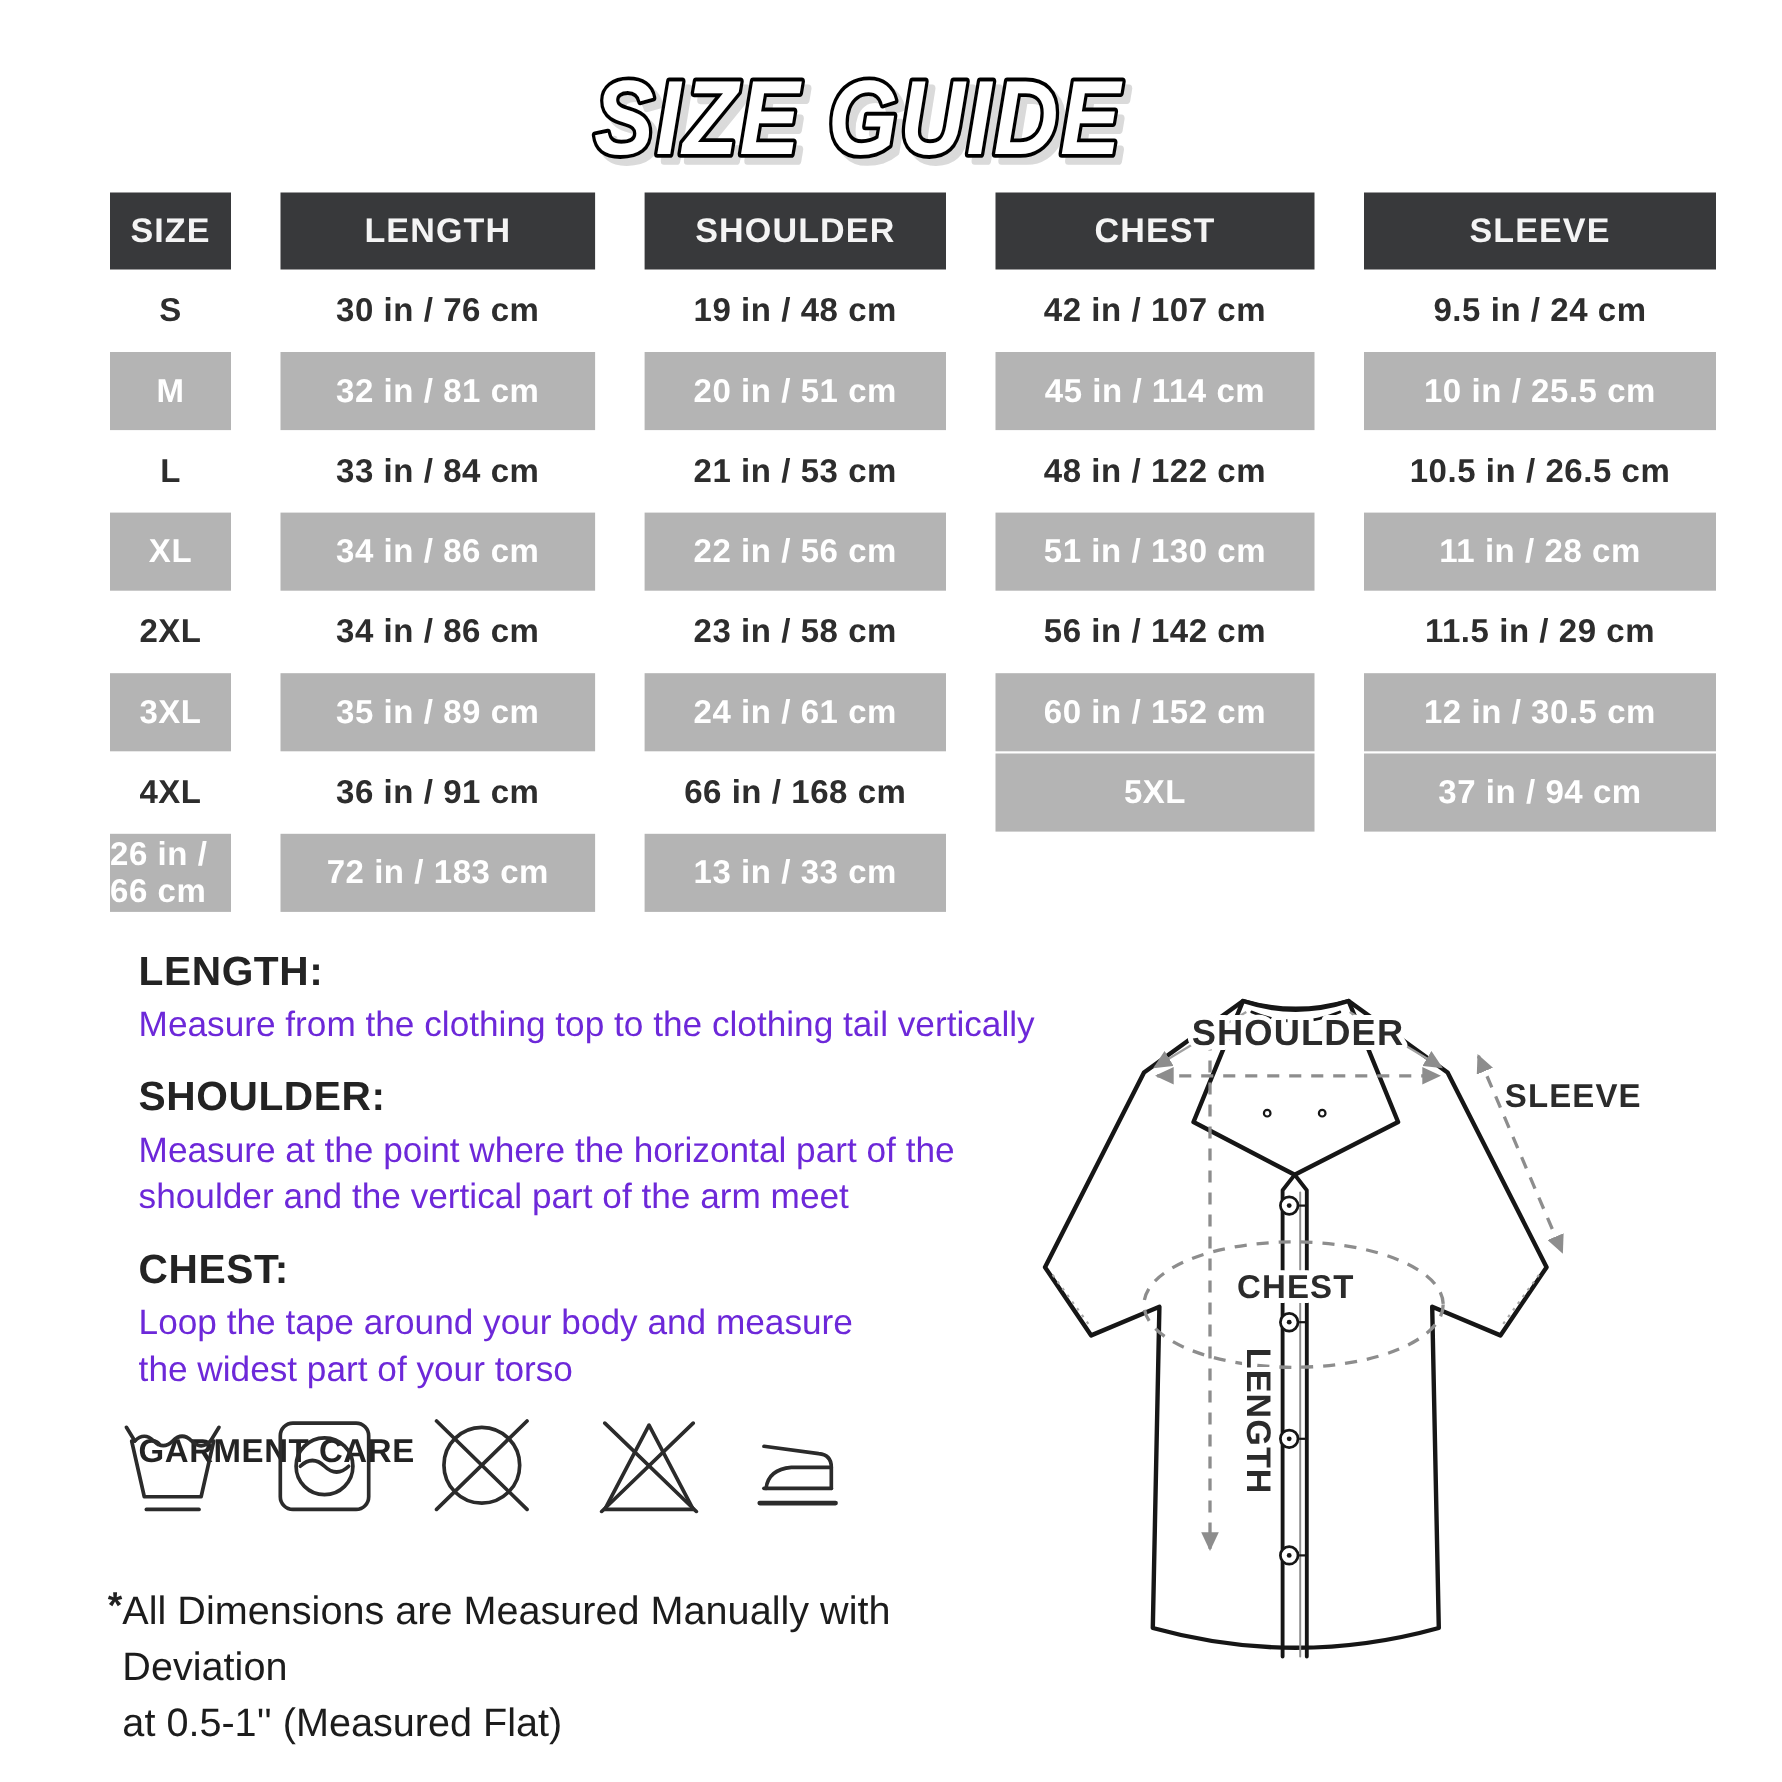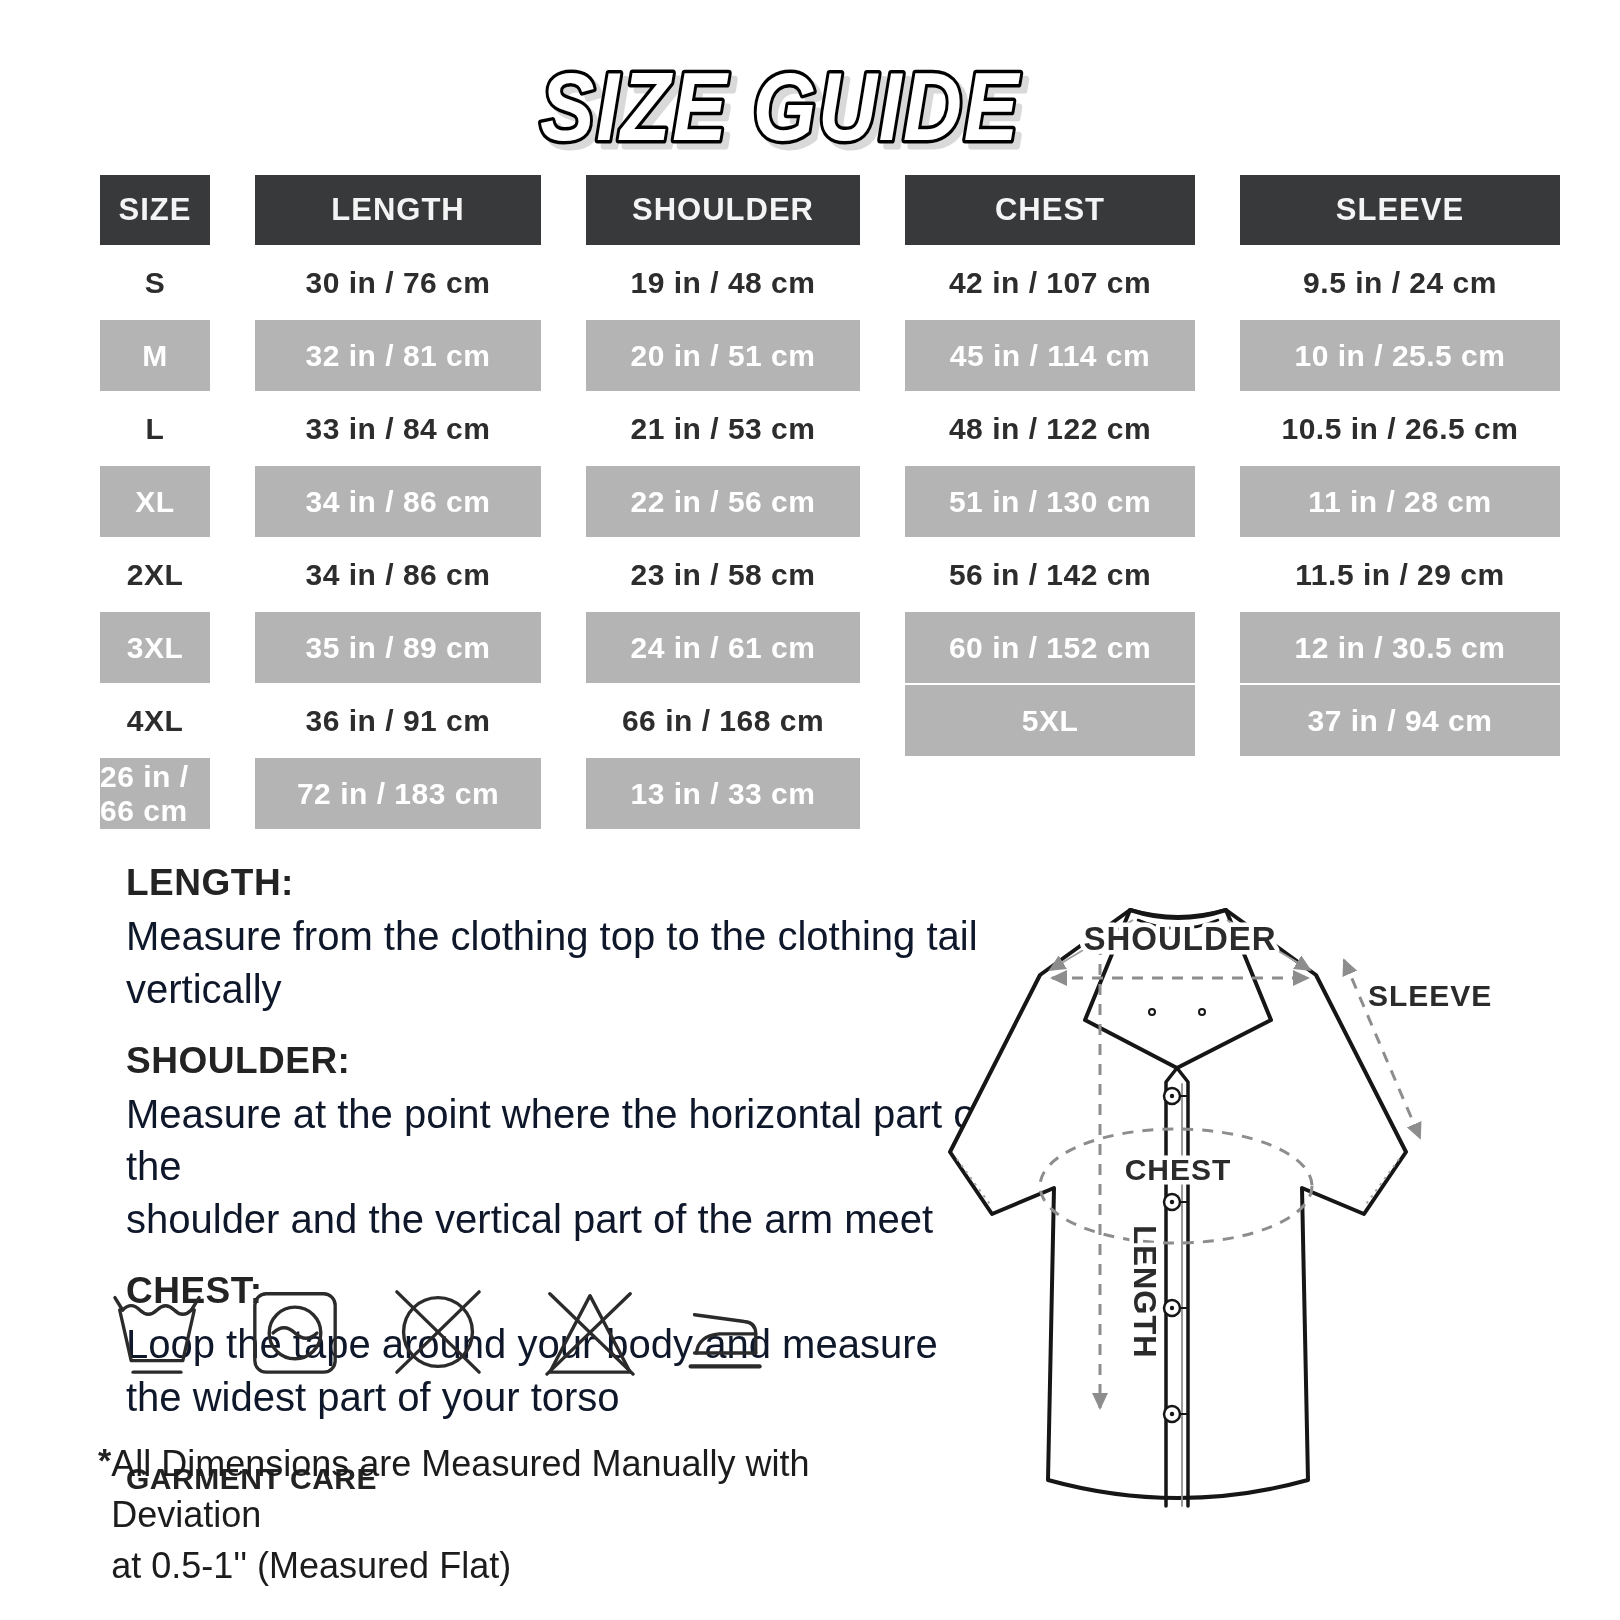--- a/index.html
+++ b/index.html
@@ -29,21 +29,21 @@
   }
   .cell{display:flex;align-items:center;justify-content:center;
     font-size:30px;font-weight:bold;letter-spacing:.5px;margin-left:40px;}
   .cell.head{background:#38393b;color:#f4f4f4;font-size:31px;letter-spacing:1px;}
   .cell.white{background:#ffffff;color:#2d2d2d;}
   .cell.gray{background:#b4b4b4;color:#ffffff;}
   
   .notes{position:absolute;left:103px;top:862px;width:880px;margin-left:23px;}
   .note-heading{font-size:37px;font-weight:bold;color:#232323;margin:24px 0 6px 0;letter-spacing:.5px;}
   .note-heading:first-child{margin-top:0;}
-  .note-body{font-size:40px;color:#0f172a;line-height:1.32;white-space:pre-line;}
+  .note-body{font-size:32px;color:#6d28d9;line-height:1.32;white-space:pre-line;}
   .care-heading{font-size:30px;font-weight:bold;color:#232323;margin:38px 0 0 0;letter-spacing:.5px;}
   .care-icons{position:absolute;left:103px;top:1288px;display:flex;align-items:flex-end;gap:34px;}
   .care-icons svg{display:block;}
   
   .footnote{position:absolute;left:98px;top:1438px;width:840px;display:flex;}
   .footnote .star{font-weight:bold;font-size:34px;line-height:1.35;}
   .footnote .text{font-size:36px;line-height:1.42;white-space:pre-line;color:#1c1c1c;}
   
   .diagram-svg{position:absolute;left:930px;top:860px;width:600px;height:700px;}
   .diag-label{

